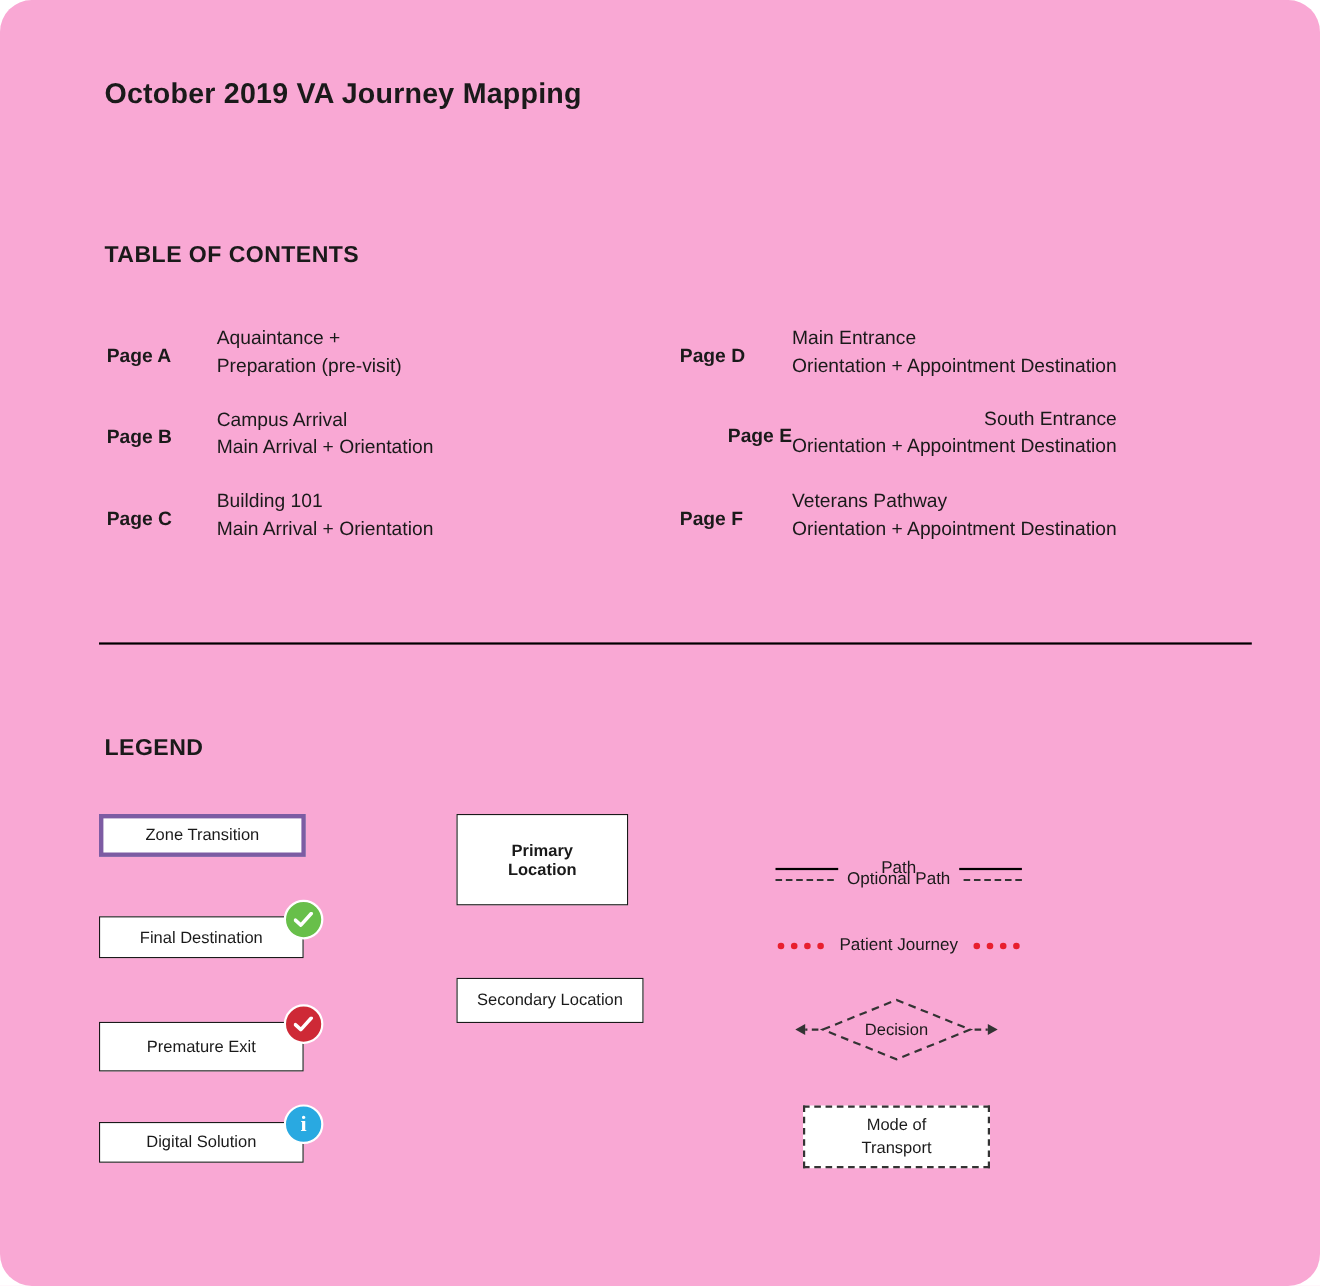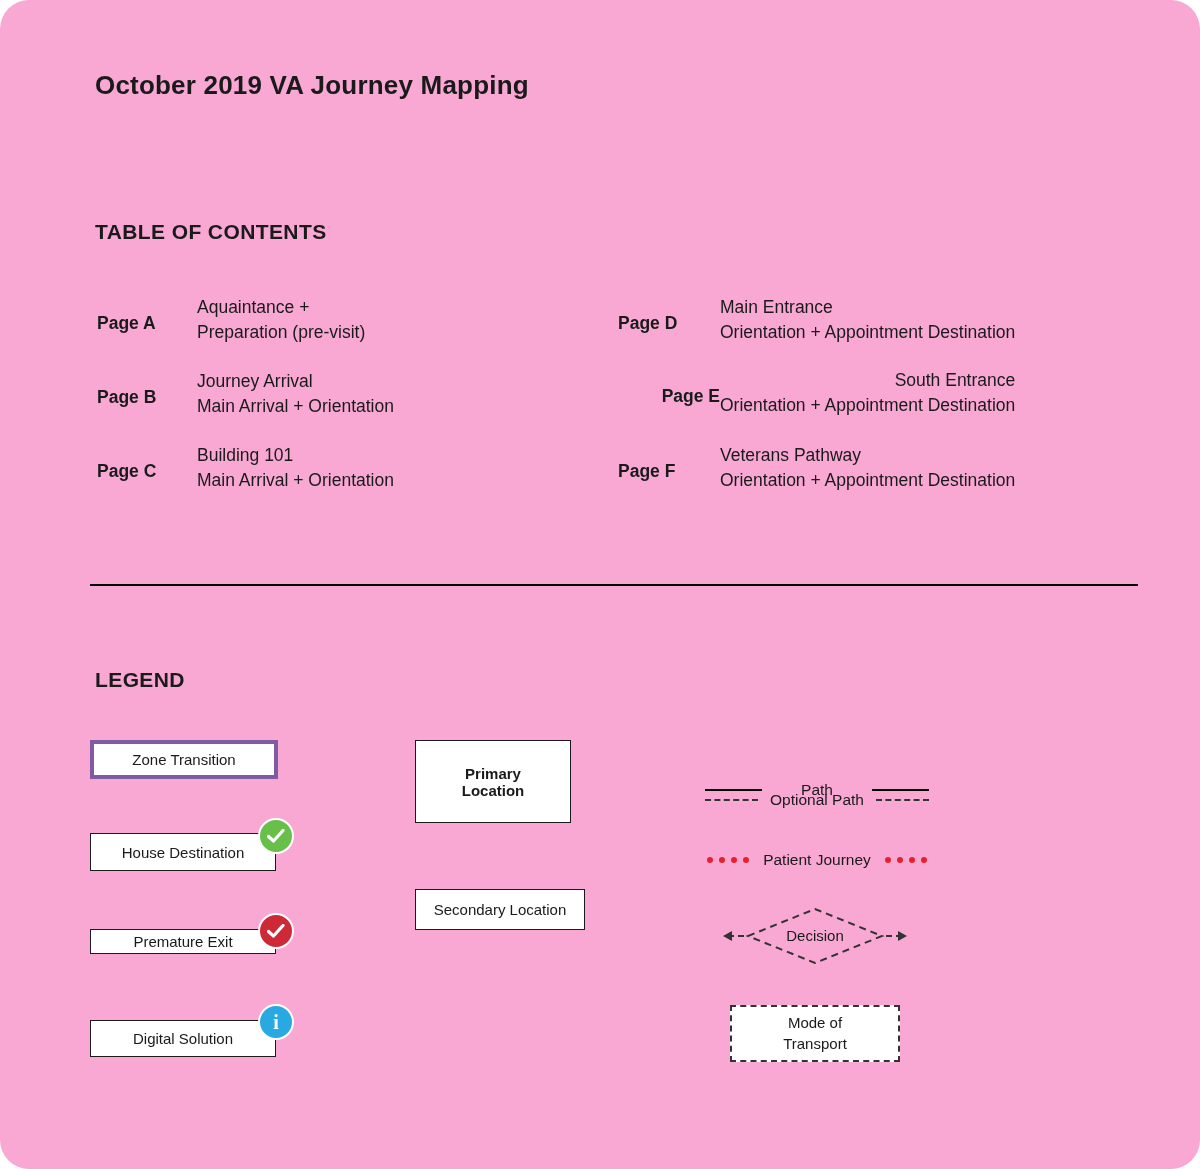--- a/index.html
+++ b/index.html
@@ -68,21 +68,21 @@
     align-items:center;
     justify-content:center;
     font-size:15px;
     text-align:center;
   }
   .zone-box{
     left:90px; top:740px; width:188px; height:39px;
     border:4px solid var(--zone_purple);
   }
   .final-box{left:90px; top:833px; width:186px; height:38px;}
-  .exit-box{left:90px; top:929px; width:186px; height:25px;}
+  .exit-box{left:90px; top:929px; width:186px; height:45px;}
   .digital-box{left:90px; top:1020px; width:186px; height:37px;}
 
   .badge{
     position:absolute;
     width:36px; height:36px;
     border-radius:50%;
     border:2.5px solid #fff;
     display:flex;
     align-items:center;
     justify-content:center;
@@ -173,21 +173,21 @@
   <div class="toc-entry toc-left" style="top:295px;">
     <span class="toc-page-label">Page A</span>
     <span>
       <span>Aquaintance +</span><br>
       <span>Preparation (pre-visit)</span>
     </span>
   </div>
   <div class="toc-entry toc-left" style="top:369px;">
     <span class="toc-page-label">Page B</span>
     <span>
-      <span>Journey Arrival</span><br>
+      <span>Campus Arrival</span><br>
       <span>Main Arrival + Orientation</span>
     </span>
   </div>
   <div class="toc-entry toc-left" style="top:443px;">
     <span class="toc-page-label">Page C</span>
     <span>
       <span>Building 101</span><br>
       <span>Main Arrival + Orientation</span>
     </span>
   </div>
@@ -216,21 +216,21 @@
 
   <div class="divider"></div>
 
   <h2 class="section-heading legend-heading">LEGEND</h2>
 
   <div class="lbox zone-box">
     <span>Zone Transition</span>
   </div>
 
   <div class="lbox final-box">
-    <span>House Destination</span>
+    <span>Final Destination</span>
   </div>
   <div class="badge badge-green">
     <svg width="18" height="14" viewBox="0 0 18 14">
         <path d="M1.5 7.5 L6.5 12 L16 1.5" fill="none" stroke="#fff" stroke-width="3.2" stroke-linecap="round" stroke-linejoin="round"></path>
       </svg>
   </div>
 
   <div class="lbox exit-box">
     <span>Premature Exit</span>
   </div>

